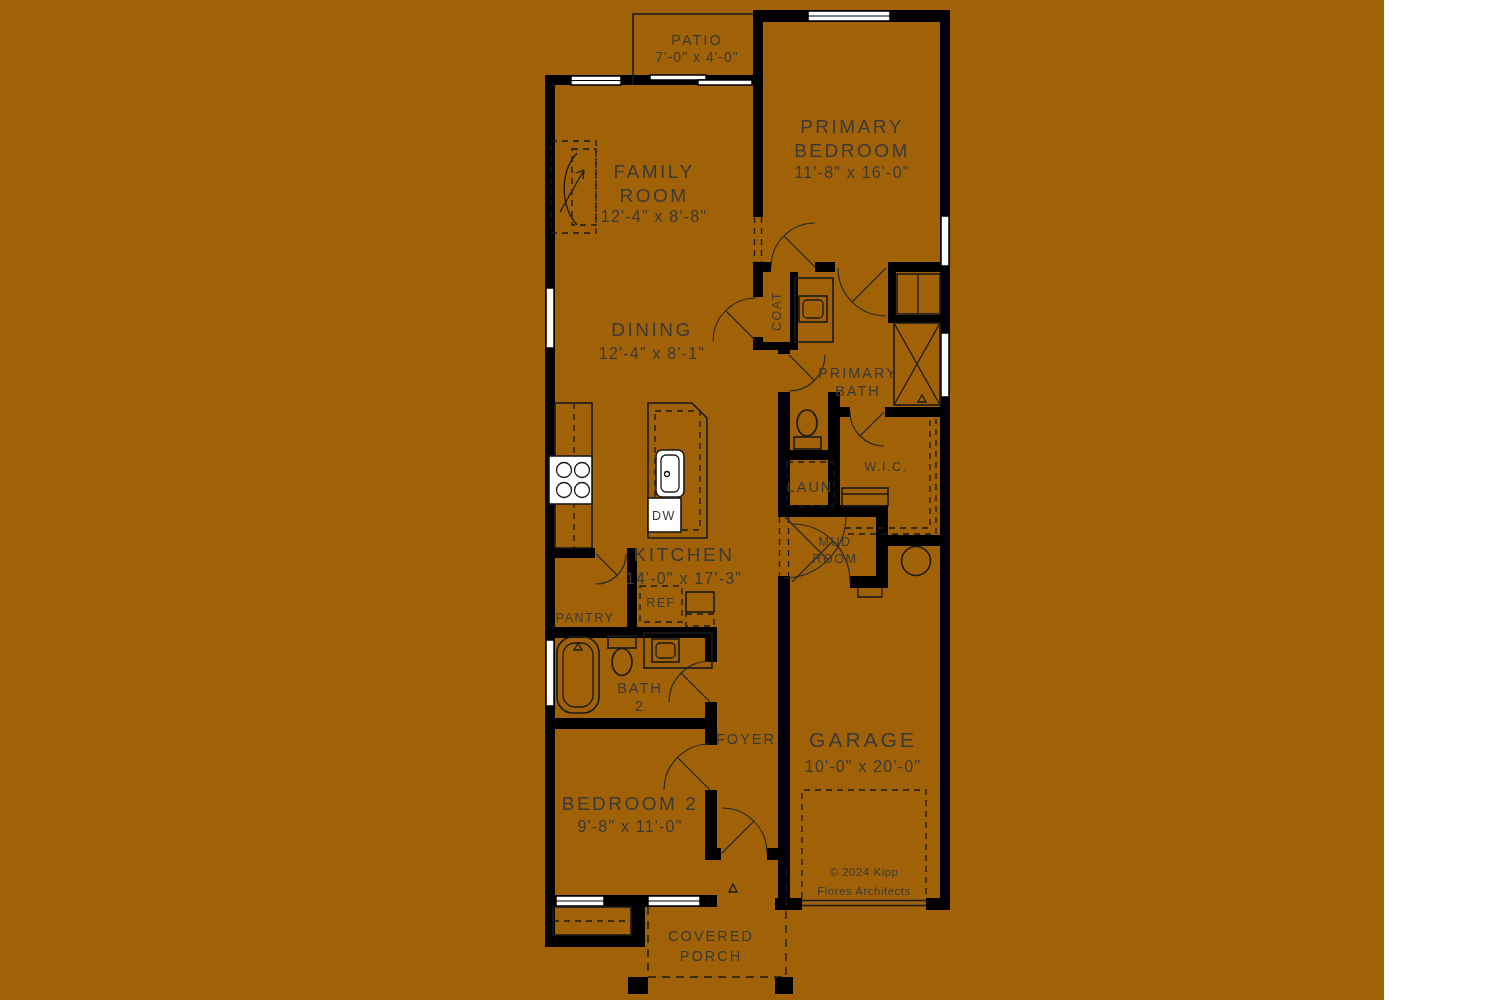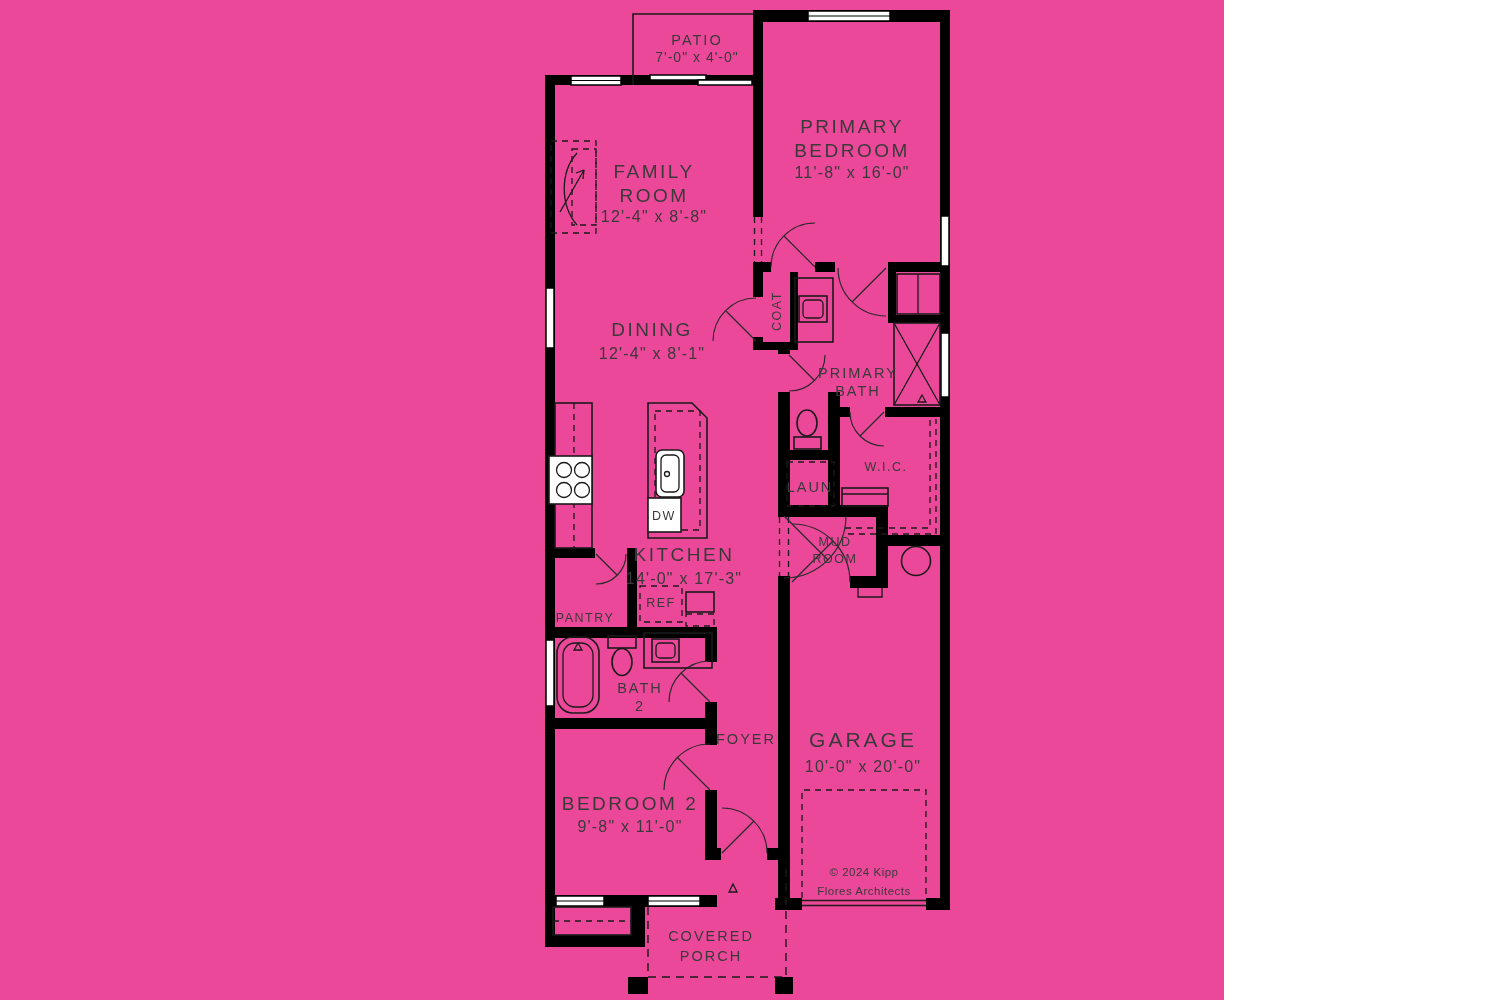--- a/index.html
+++ b/index.html
@@ -1,16 +1,16 @@
 <!DOCTYPE html>
 <html><head>
 <meta charset="utf-8">
 <style>
   html,body{margin:0;padding:0;background:#ffffff;}
-  .page{width:1224px;height:1000px;position:relative;background:#ec4899;overflow:hidden;
+  .page{width:1384px;height:1000px;position:relative;background:#a16207;overflow:hidden;
         font-family:"Liberation Sans", sans-serif;}
   svg text{fill:#3a3a3a;font-family:"Liberation Sans", sans-serif;}
   .lbl-xl{font-size:21px;letter-spacing:3px;}
   .lbl-lg{font-size:19px;letter-spacing:2.5px;}
   .lbl-md{font-size:14.5px;letter-spacing:2px;}
   .lbl-sm{font-size:12.5px;letter-spacing:1.5px;}
   .dims{font-size:16px;letter-spacing:1.2px;}
   .dims-sm{font-size:14px;letter-spacing:1px;}
   .copy{font-size:11.5px;letter-spacing:0.5px;}
   .wall{fill:#000;}

